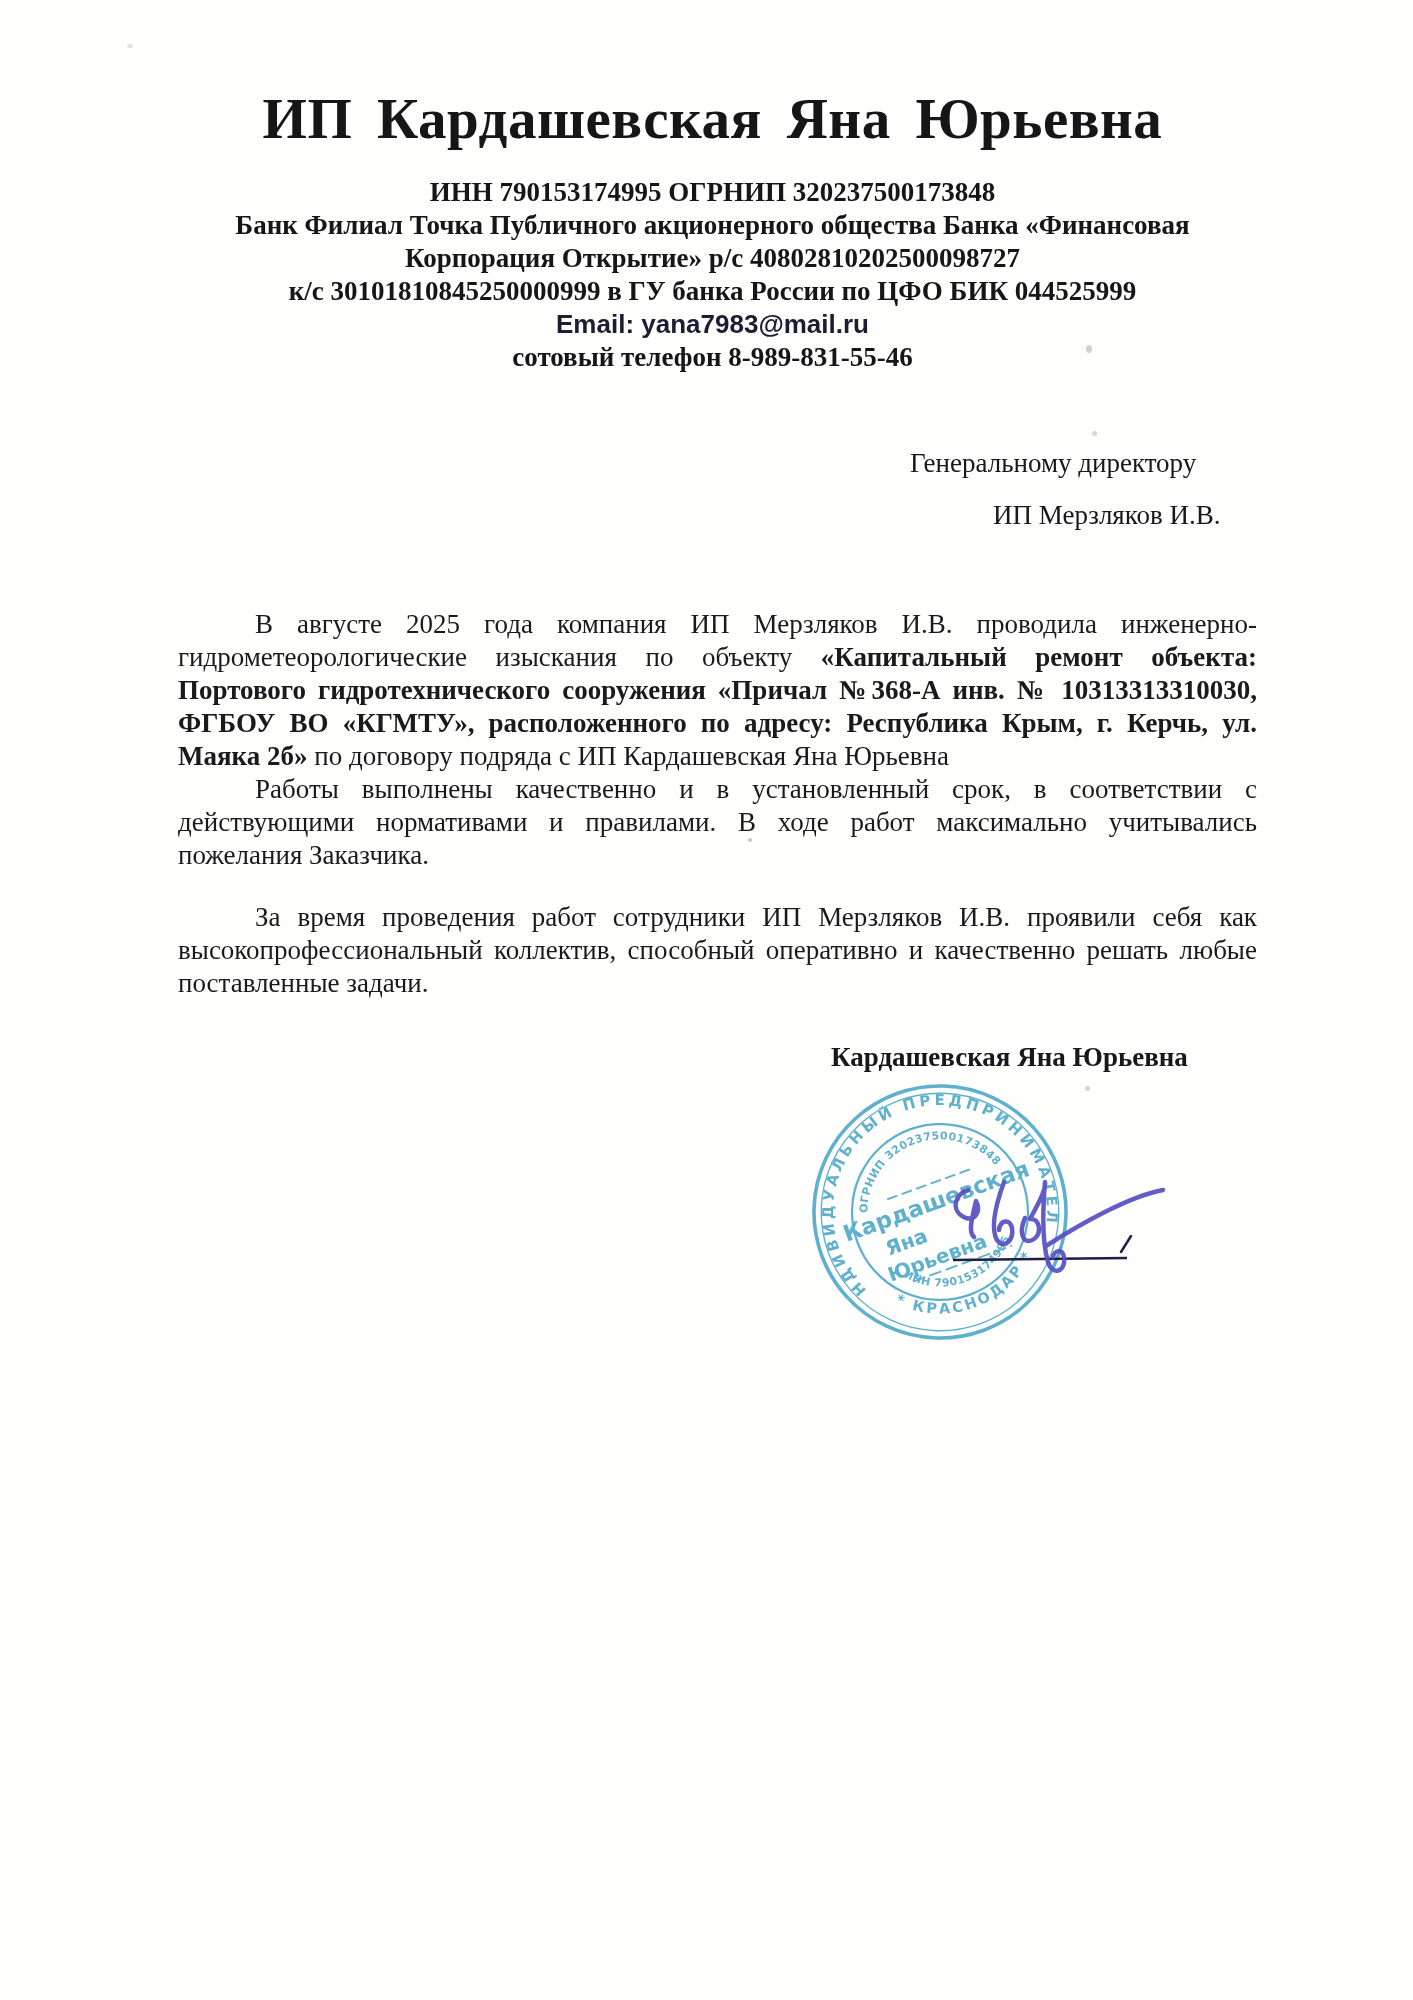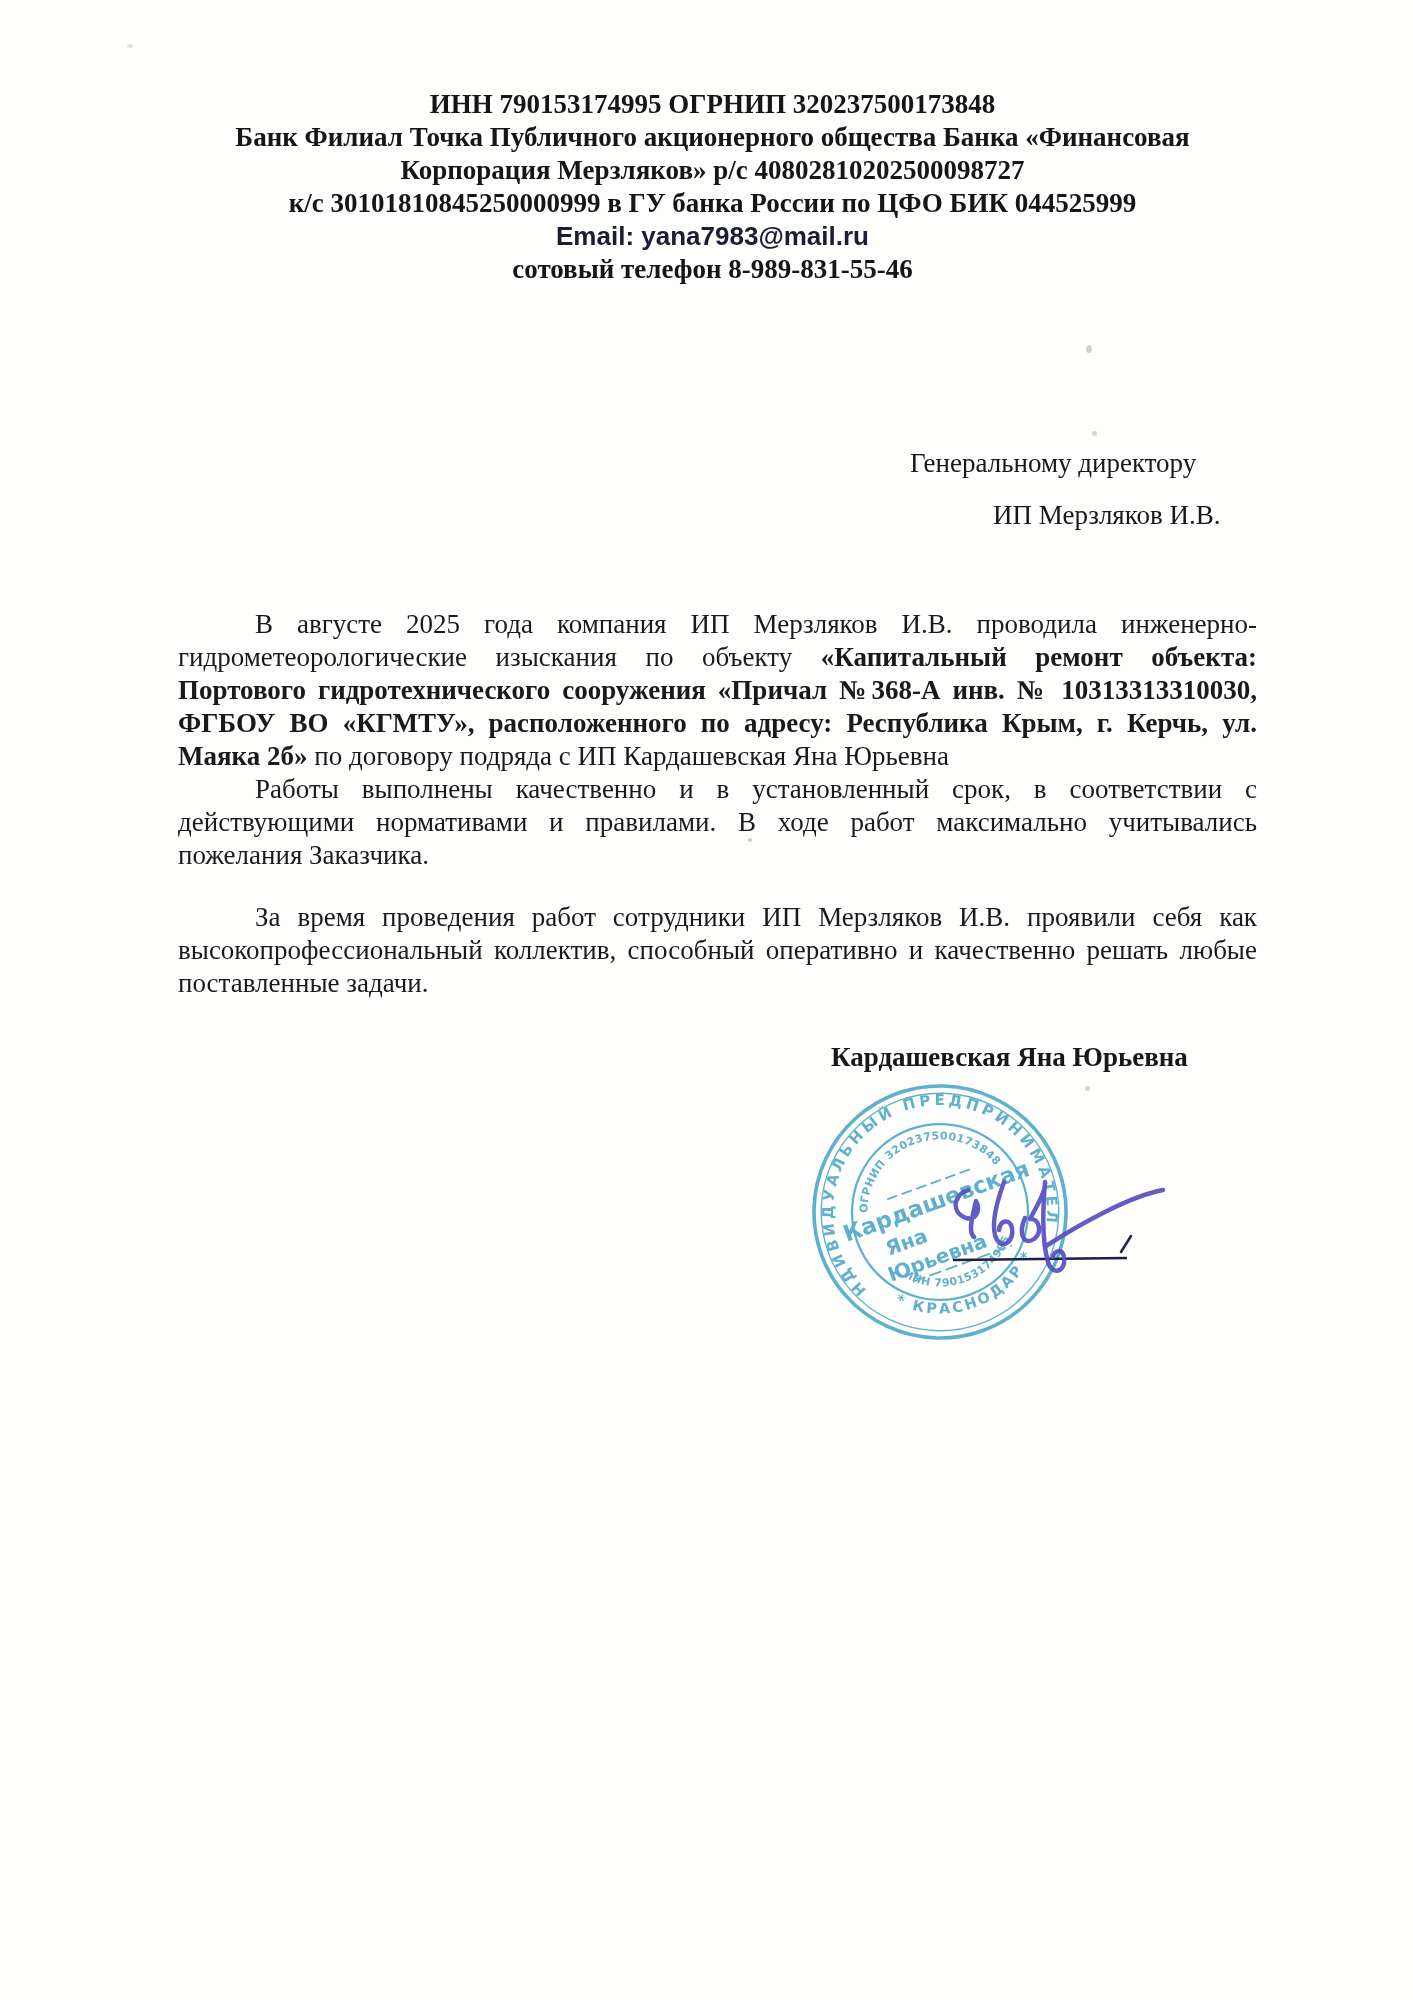--- a/index.html
+++ b/index.html
@@ -55,23 +55,24 @@
   .speck3{left:748px;top:838px;width:4px;height:4px;background:rgba(100,100,106,.35);}
   .speck4{left:1085px;top:1086px;width:5px;height:5px;background:rgba(110,116,126,.30);}
   .speck5{left:127px;top:44px;width:6px;height:4px;background:rgba(140,140,140,.25);}
 </style>
 </head>
 <body>
 
 <div class="page">
 
   <div class="letterhead">
+    <div class="lh-title">ИП Кардашевская Яна Юрьевна</div>
     <div class="lh-line">ИНН 790153174995 ОГРНИП 320237500173848</div>
     <div class="lh-line">Банк Филиал Точка Публичного акционерного общества Банка «Финансовая</div>
-    <div class="lh-line">Корпорация Мерзляков» р/с 40802810202500098727</div>
+    <div class="lh-line">Корпорация Открытие» р/с 40802810202500098727</div>
     <div class="lh-line">к/с 30101810845250000999 в ГУ банка России по ЦФО БИК 044525999</div>
     <div class="lh-email"><span>Email:</span>&nbsp;<span class="u">yana7983@mail.ru</span></div>
     <div class="lh-line">сотовый телефон 8-989-831-55-46</div>
   </div>
 
   <div class="addr addr1">Генеральному директору</div>
   <div class="addr addr2">ИП Мерзляков И.В.</div>
 
   <div class="bodyblock">
     <p><span>В августе 2025 года компания ИП Мерзляков И.В. проводила инженерно-гидрометеорологические изыскания по объекту </span><b>«Капитальный ремонт объекта: Портового гидротехнического сооружения «Причал №368-А инв. № 10313313310030, ФГБОУ ВО «КГМТУ», расположенного по адресу: Республика Крым, г. Керчь, ул. Маяка 2б»</b><span> по договору подряда с ИП Кардашевская Яна Юрьевна</span></p>

